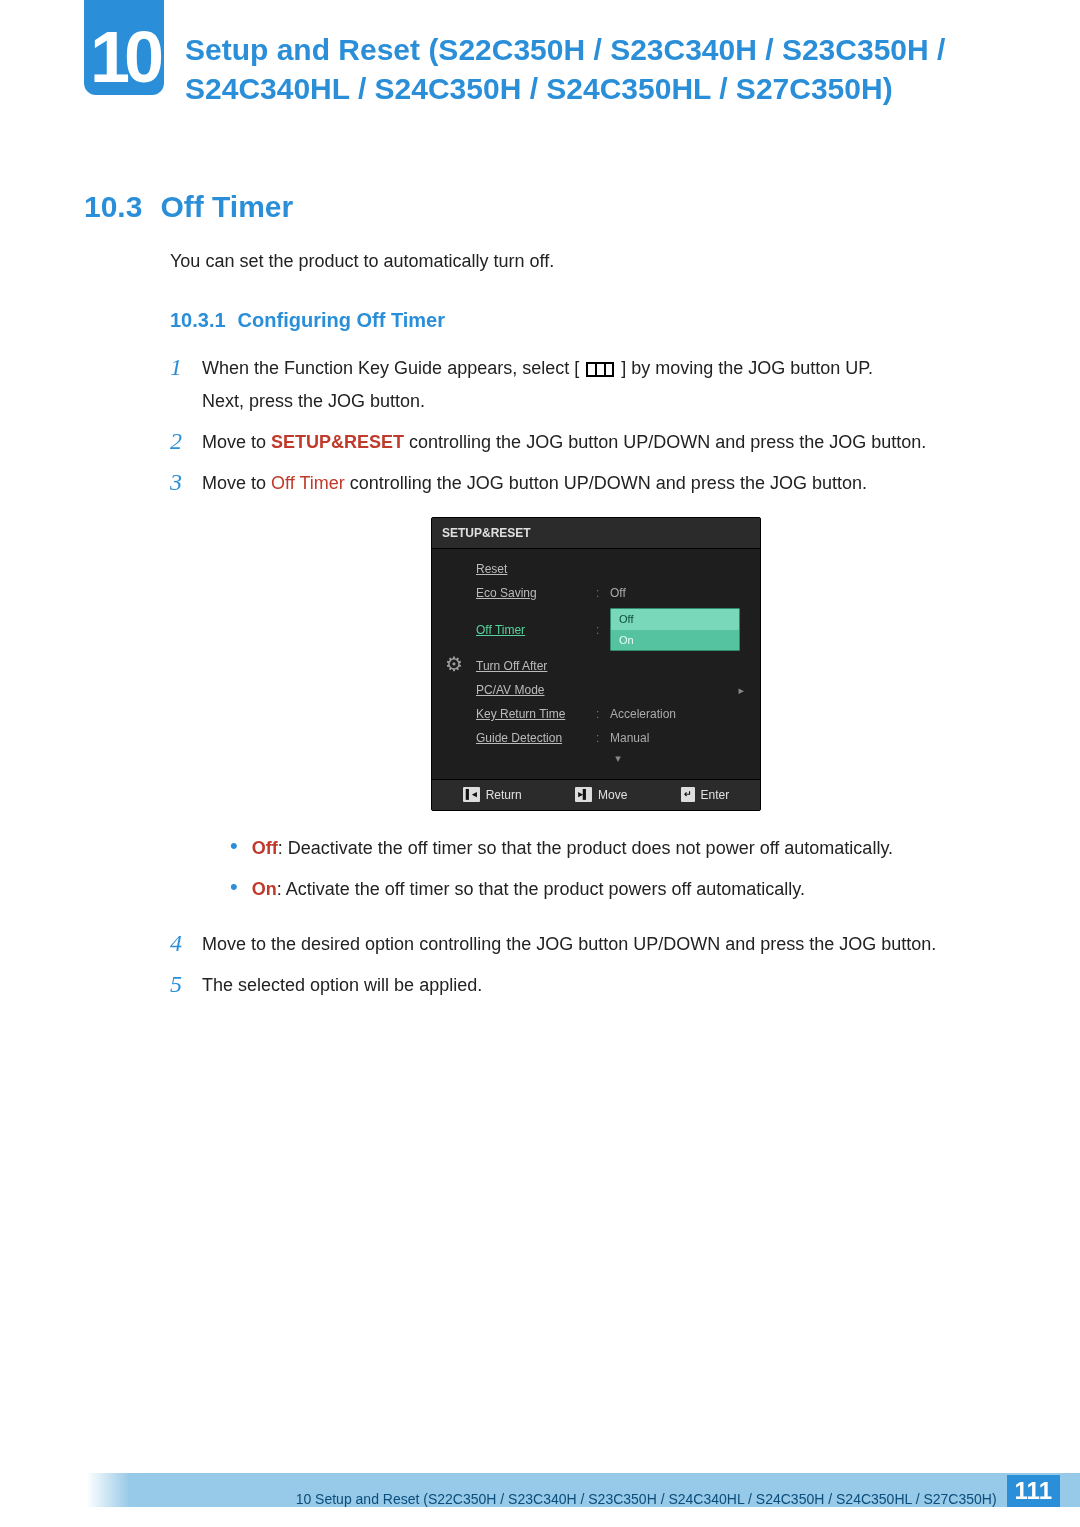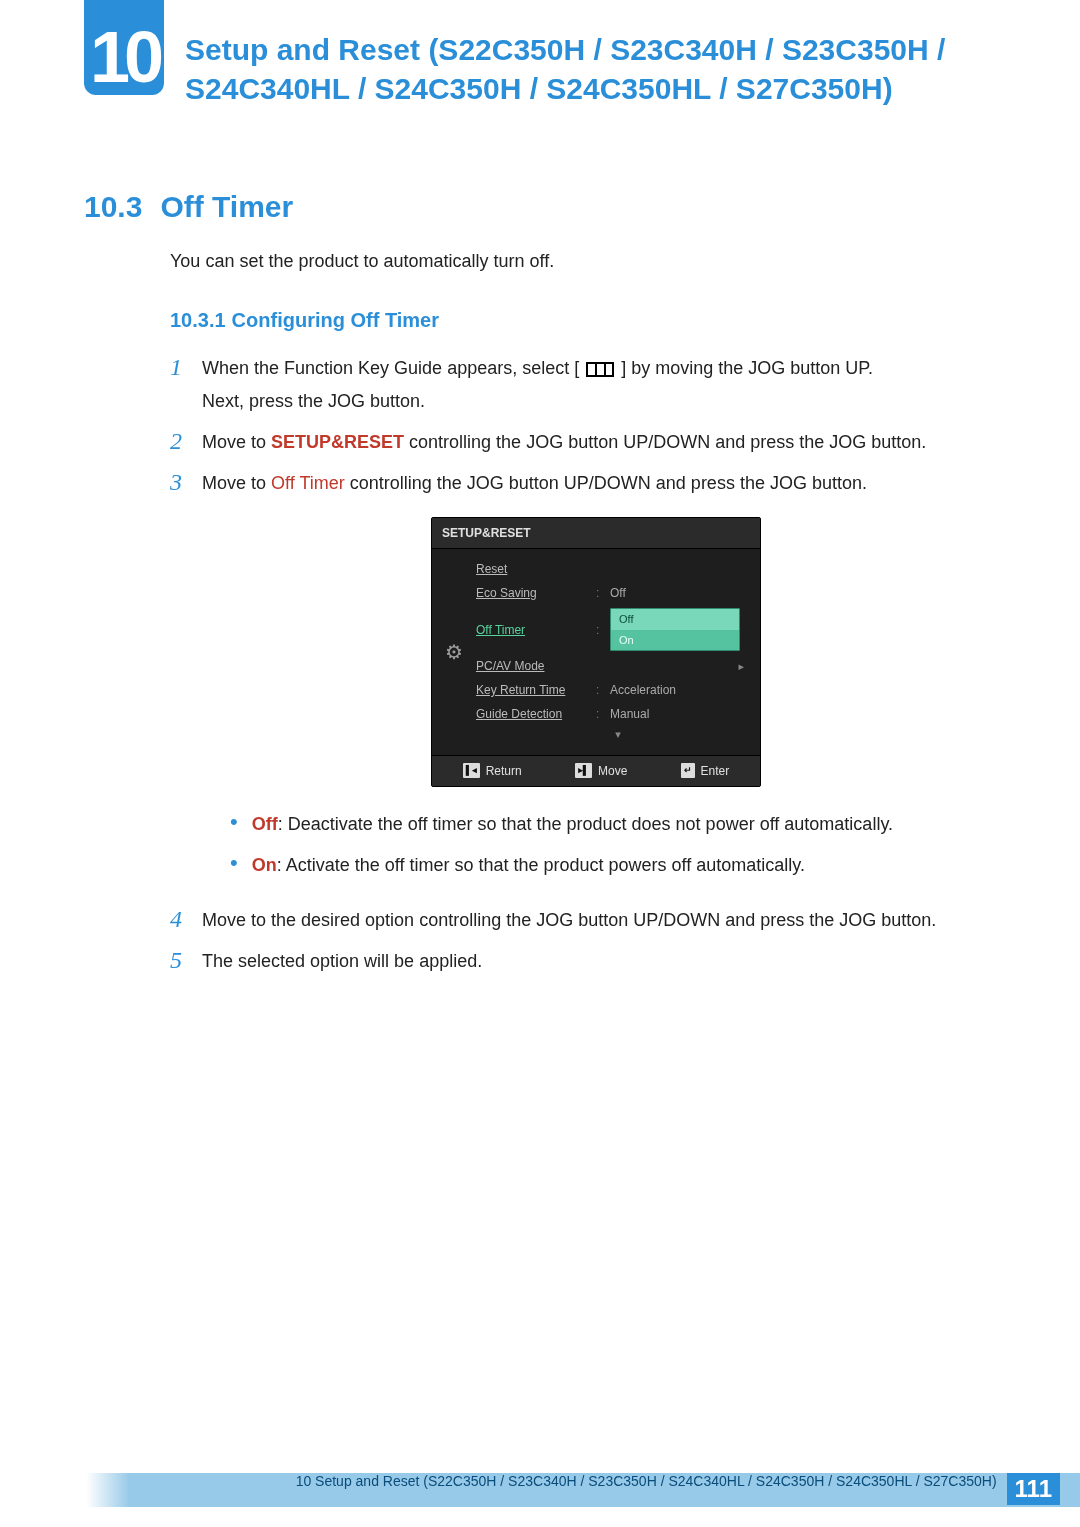--- a/index.html
+++ b/index.html
@@ -59,21 +59,21 @@
     top: 248px;
     left: 170px;
     right: 90px;
     font-size: 18px;
     line-height: 1.5;
     color: #222;
   }
   .intro-p { margin-bottom: 30px; }
   .subsection-row {
     display: flex;
-    gap: 6px;
+    gap: 12px;
     align-items: baseline;
     margin-bottom: 20px;
   }
   .subsection-num { color: #2a8fd8; font-size: 20px; font-weight: bold; }
   .subsection-title { color: #2a8fd8; font-size: 20px; font-weight: bold; }
   .steps { list-style: none; }
   .step-item {
     display: flex;
     align-items: flex-start;
     gap: 16px;
@@ -197,21 +197,21 @@
   .bullet-dot { color: #2a8fd8; font-size: 22px; line-height: 1; }
 
   .footer-bar {
     position: absolute;
     bottom: 20px;
     left: 0;
     right: 0;
     height: 34px;
     background: linear-gradient(to right, rgba(42,143,216,0) 0%, rgba(42,143,216,0) 8%, #97c9e8 12%, #97c9e8 100%);
     display: flex;
-    align-items: flex-start;
+    align-items: flex-end;
     justify-content: flex-end;
     padding-right: 20px;
     gap: 10px;
   }
   .footer-text { color: #0a4c7a; font-size: 14px; }
   .page-num-box {
     background: #2a8fd8;
     color: #fff;
     font-size: 24px;
     font-weight: bold;
@@ -287,20 +287,23 @@
                 </div>
                 <div class="osd-row">
                   <span class="osd-label active">Off Timer</span>
                   <span class="osd-colon">:</span>
                   <div class="osd-value">
                     <div class="osd-popup">
                       <div class="opt selected">Off</div>
                       <div class="opt">On</div>
                     </div>
                   </div>
+                </div>
+                <div class="osd-row">
+                  <span class="osd-label">Turn Off After</span>
                 </div>
                 <div class="osd-row">
                   <span class="osd-label">PC/AV Mode</span>
                   <span class="osd-colon"></span>
                   <span class="osd-value" style="text-align:right; padding-right:6px;">
                     <span class="osd-arrow">▸</span>
                   </span>
                 </div>
                 <div class="osd-row">
                   <span class="osd-label">Key Return Time</span>

